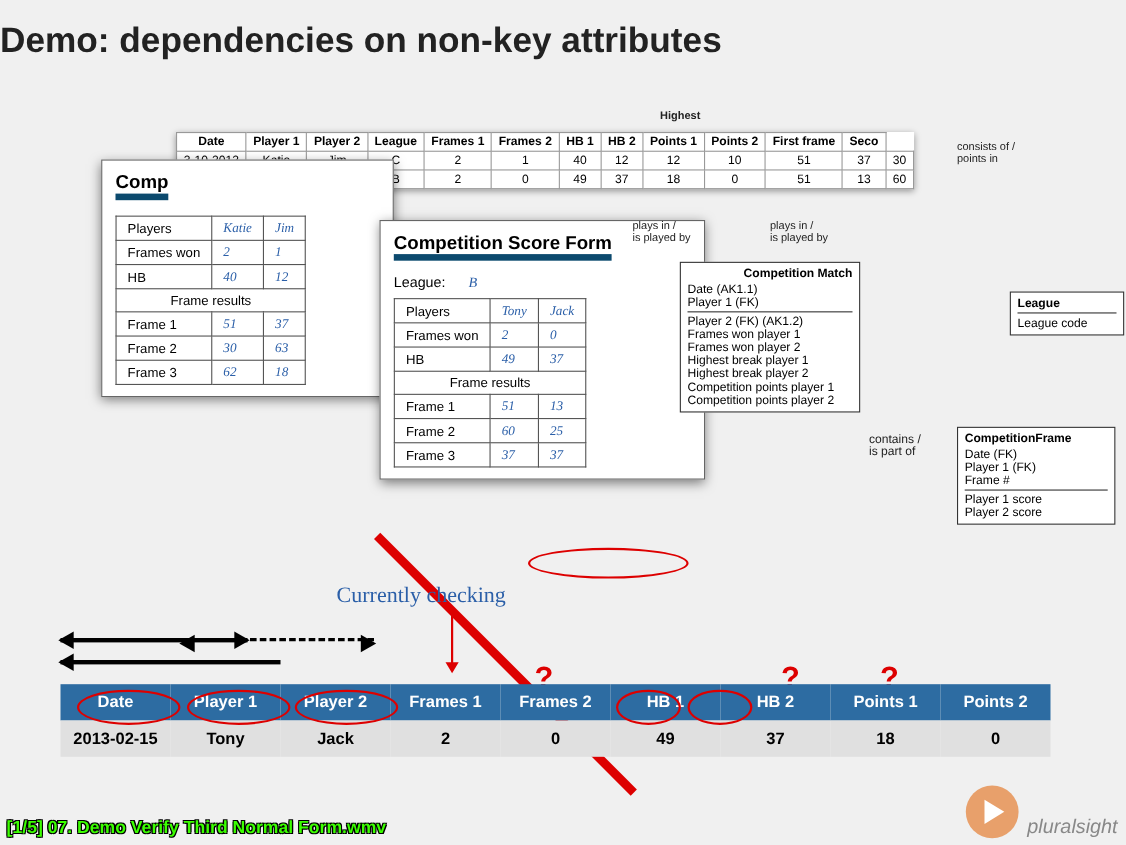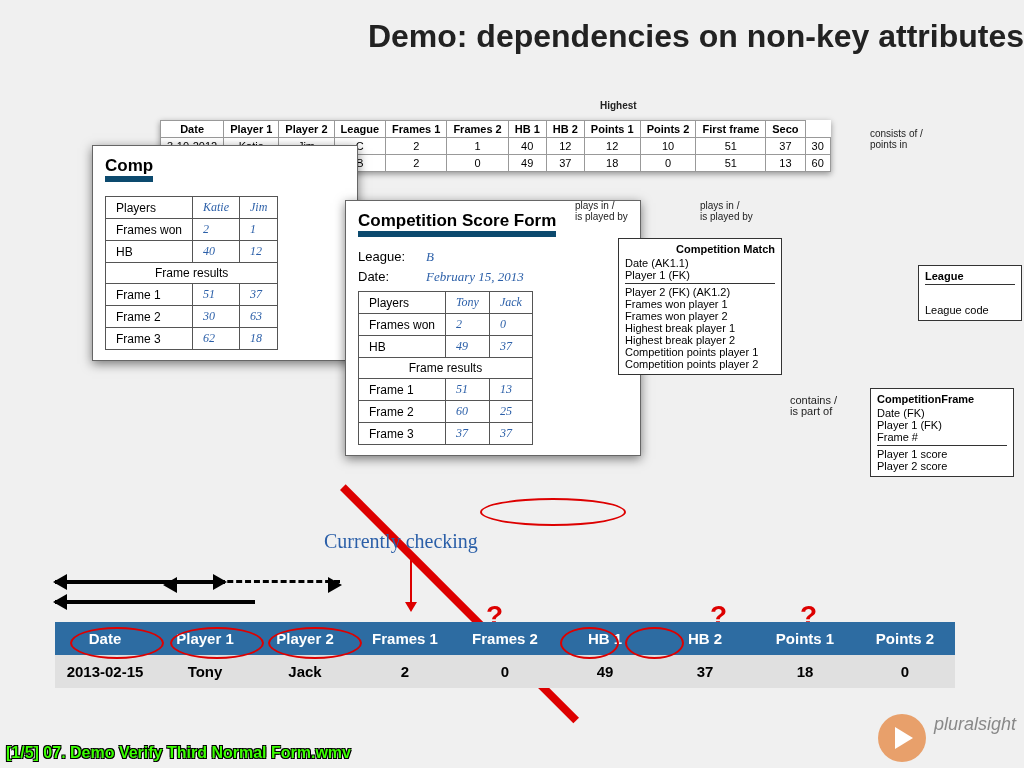--- a/index.html
+++ b/index.html
@@ -1,41 +1,41 @@
 <!DOCTYPE html>
 <html><head>
 <meta charset="utf-8">
 <style>
 body{margin:0;width:1024px;height:768px;background:#f0f0f0;font-family:Arial,Helvetica,sans-serif;overflow:hidden;position:relative}
-.title{text-align:right;font-size:32px;font-weight:900;margin-top:18px;color:#222}
+.title{text-align:left;font-size:32px;font-weight:900;margin-top:18px;color:#222}
 .hw{font-family:"Comic Sans MS",cursive;color:#2b5fa8;font-style:italic}
 .data-table{border-collapse:collapse;background:#fff;font-size:11px;box-shadow:0 2px 6px rgba(0,0,0,.4)}
 .data-table th,.data-table td{border:1px solid #999;padding:2px 6px;text-align:center}
 .data-table th{font-weight:bold;background:#fff}
 .score-form{position:absolute;background:#fff;border:1px solid #666;box-shadow:0 3px 10px rgba(0,0,0,.5);padding:10px 12px;font-size:13px}
 .score-form .hdr{font-weight:bold;font-size:17px;border-bottom:6px solid #0c4a6e;display:inline-block;margin-bottom:8px}
 .score-form .row{margin:4px 0}
 .score-form .lbl{display:inline-block;width:68px}
 .mini{border-collapse:collapse;font-size:12px;margin-top:6px}
 .mini td,.mini th{border:1px solid #555;padding:3px 10px;text-align:left}
 .mini .ctr{text-align:center}
 .bottom-table{position:absolute;left:55px;top:622px;border-collapse:collapse;font-size:15px}
 .bottom-table th{background:#2d6ca2;color:#fff;padding:8px 4px}
 .bottom-table td{background:#e0e0e0;padding:8px 4px;text-align:center;font-weight:bold}
 .bottom-table tr:nth-child(3) td{background:#eee}
 .bottom-table th,.bottom-table td{width:92px}
-.ps{position:absolute;right:8px;bottom:6px;color:#888;font-size:18px;font-style:italic;display:flex;align-items:flex-start;gap:8px}
+.ps{position:absolute;right:8px;bottom:6px;color:#888;font-size:18px;font-style:italic;display:flex;align-items:flex-end;gap:8px}
 .playbtn{width:48px;height:48px;border-radius:50%;background:#e8a06b;display:flex;align-items:center;justify-content:center}
 .playbtn:before{content:"";border-left:18px solid #fff;border-top:11px solid transparent;border-bottom:11px solid transparent;margin-left:5px}
 .caption{position:absolute;left:6px;bottom:6px;color:#3bff00;font-weight:900;font-size:16px;text-shadow:-1px -1px 0 #000,1px -1px 0 #000,-1px 1px 0 #000,1px 1px 0 #000}
 .entity{position:absolute;border:1px solid #333;background:#fff;font-size:11px;padding:4px 6px}
 .entity .eh{font-weight:bold;margin-bottom:2px}
 .reltxt{position:absolute;font-size:10px;color:#222;line-height:11px}
 .redq{position:absolute;color:#d00;font-size:28px;font-weight:bold}
-.checking{position:absolute;left:324px;top:530px;font-size:20px;color:#2b5fa8;font-family:"Comic Sans MS",cursive}
+.checking{position:absolute;left:306px;top:530px;font-size:20px;color:#2b5fa8;font-family:"Comic Sans MS",cursive}
 .redslash{position:absolute;width:8px;background:#d00;transform-origin:top left}
 .redcircle{position:absolute;border:2px solid #d00;border-radius:50%}
 .arrow{position:absolute;background:#000;height:4px}
 .arrow:before,.arrow:after{content:"";position:absolute;top:-6px;border-top:8px solid transparent;border-bottom:8px solid transparent}
 .arrow:before{left:-2px;border-right:14px solid #000}
 .arrow:after{right:-2px;border-left:14px solid #000}
 .arrow.single:after{display:none}
 .dashed-arrow{border-top:3px dashed #000;background:none;height:0}
 .redarrow{position:absolute;width:2px;background:#d00}
 .redarrow:after{content:"";position:absolute;bottom:-2px;left:-5px;border-left:6px solid transparent;border-right:6px solid transparent;border-top:10px solid #d00}
@@ -133,21 +133,20 @@
           <td class="hw">62</td>
           <td class="hw">18</td>
         </tr>
 </tbody>
     </table>
 </div>
 
 <div class="score-form" style="left:345px;top:200px;width:270px">
 <div class="hdr">Competition Score Form</div>
 <div class="row"><span class="lbl">League:</span><span class="hw">B</span></div>
-<div class="row"><span class="lbl">Date:</span><span class="hw">February 15, 2013</span></div>
 <table class="mini">
 <tbody>
         <tr>
           <td>Players</td>
           <td class="hw">Tony</td>
           <td class="hw">Jack</td>
         </tr>
 <tr>
           <td>Frames won</td>
           <td class="hw">2</td>
@@ -188,21 +187,21 @@
 is played by</div>
 <div class="reltxt" style="left:700px;top:200px;white-space:pre">plays in /
 is played by</div>
 <div class="reltxt" style="left:870px;top:128px;white-space:pre">consists of /
 points in</div>
 <div class="reltxt" style="left:790px;top:395px;white-space:pre;font-size:11px">contains /
 is part of</div>
 
 <div class="entity" style="right:2px;top:265px;width:90px">
 <div class="eh">League</div>
-<div style="border-top:1px solid #333;padding-top:19px">League code</div>
+<div style="border-top:1px solid #333;padding-top:3px">League code</div>
 </div>
 
 <div class="entity" style="left:618px;top:238px;width:150px">
 <div class="eh" style="text-align:right">Competition Match</div>
 <div>Date (AK1.1)</div>
 <div>Player 1 (FK)</div>
 <div style="border-top:1px solid #333;margin-top:2px;padding-top:2px">Player 2 (FK) (AK1.2)</div>
 <div>Frames won player 1</div>
 <div>Frames won player 2</div>
 <div>Highest break player 1</div>

